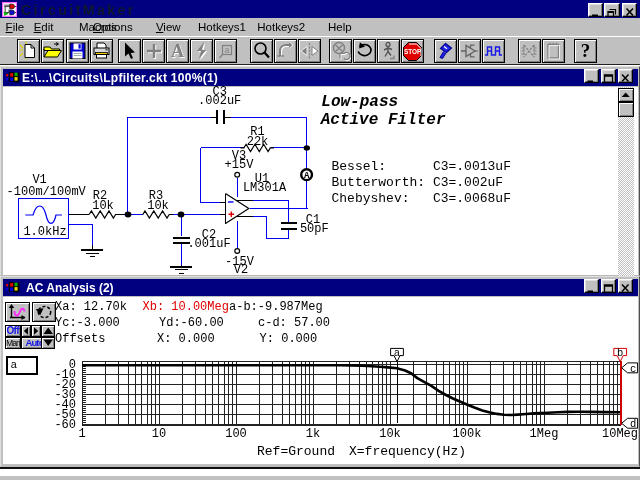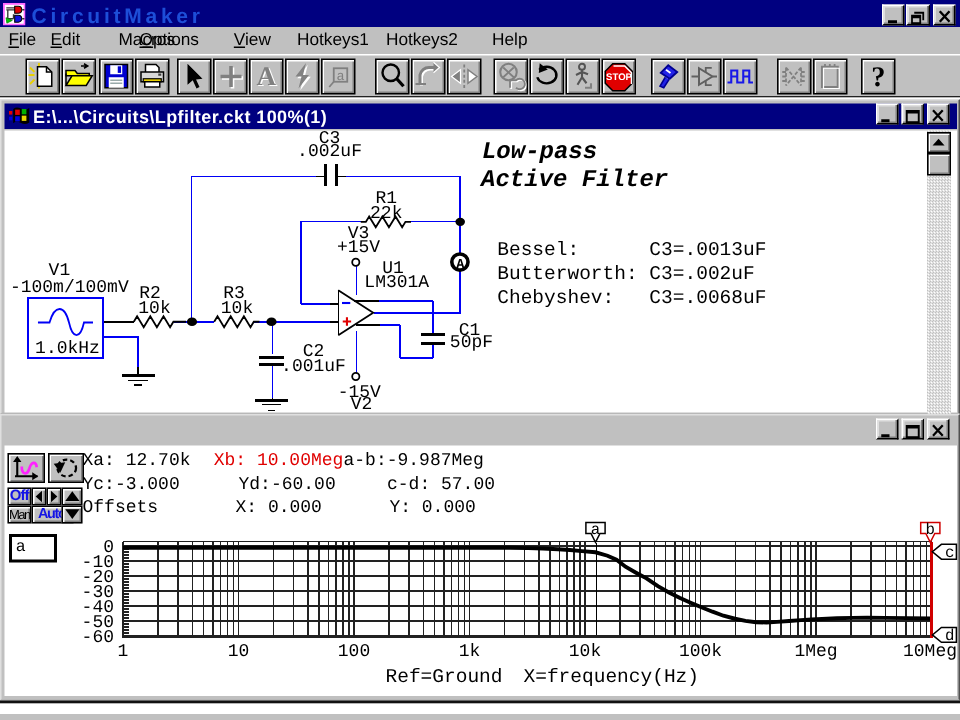--- a/index.html
+++ b/index.html
@@ -2,21 +2,21 @@
 <html><head>
 <meta charset="utf-8">
 <style>
 html,body{margin:0;padding:0;width:640px;height:480px;overflow:hidden;background:#c0c0c0;
   font-family:"Liberation Sans",sans-serif;}
 *{box-sizing:border-box;}
 .abs{position:absolute;}
 #page{position:relative;width:640px;height:480px;background:#c0c0c0;}
 
 #titlebar{left:0;top:0;width:640px;height:18px;background:#000080;}
-#apptitle{left:21px;top:2px;color:#1d4ed8;font-size:14px;font-weight:bold;letter-spacing:2.5px;}
+#apptitle{left:21px;top:2px;color:#0f172a;font-size:14px;font-weight:bold;letter-spacing:2.5px;}
 .tbtn{background:#c0c0c0;border-top:1px solid #fff;border-left:1px solid #fff;
   border-right:1px solid #000;border-bottom:1px solid #000;
   box-shadow:inset -1px -1px 0 #808080,inset 1px 1px 0 #dfdfdf;}
 
 #menubar{left:0;top:18px;width:640px;height:18px;background:#c0c0c0;font-size:11.5px;color:#000;padding-left:10px;}
 #menubar span{position:absolute;top:3.2px;}
 u{text-decoration:underline;text-underline-offset:1px;}
 
 #toolbar{left:0;top:36px;width:640px;height:29px;background:#c0c0c0;border-top:1px solid #fff;}
 .tool{position:absolute;top:38.5px;width:23px;height:24px;background:#c0c0c0;border:1px solid #000;
@@ -231,20 +231,32 @@
   </div>
   <div class="abs" id="sbar"></div>
   <div class="abs sbtn" style="left:618px;top:88px;width:15.5px;height:14px;line-height:0;">
       <svg style="display:block" width="13.5" height="12">
         <path d="M6.7,3.5 L10.7,8 L2.7,8 Z" fill="#000"></path>
       </svg>
     </div>
   <div class="abs sbtn" style="left:618px;top:102px;width:15.5px;height:15px;"></div>
 
   <div class="abs cwin" id="win2">
+    <div class="ctitle" style="top:1.5px;">
+      <svg class="abs" style="left:3px;top:2px;" width="14" height="13" viewBox="0 0 14 13">
+        <rect x="0" y="3" width="2.2" height="2.4" fill="#e00000"></rect>
+          <rect x="0" y="6.8" width="2.2" height="2.4" fill="#0000e0"></rect>
+        <path d="M2.8,1.6 q2.2,-1.8 5.2,-0.2 q3,1.6 5.5,-0.4 V10.6 q-2.5,2 -5.5,0.4 q-3,-1.6 -5.2,0.2 Z" fill="#000"></path>
+        <rect x="4.1" y="2.1" width="3.1" height="3.5" fill="#e00000"></rect>
+          <rect x="8.5" y="1.7" width="3.1" height="3.5" fill="#00b000"></rect>
+        <rect x="4.1" y="6.5" width="3.1" height="3.5" fill="#0000e0"></rect>
+          <rect x="8.5" y="6.1" width="3.1" height="3.5" fill="#e8d800"></rect>
+      </svg>
+      <div class="ctext" style="left:23.5px;">AC Analysis (2)</div>
+    </div>
     <div class="abs" id="win2c"></div>
     <div class="abs cbtn" style="left:583px;width:14.5px;">
       <svg width="12.5" height="11">
           <path d="M2.5,8.5 H8" stroke="#000" stroke-width="2"></path>
         </svg></div>
     <div class="abs cbtn" style="left:599.5px;width:15px;">
       <svg width="13" height="11">
           <path d="M2.5,2 h8 v7.5 h-8 Z M2.5,3 h8" stroke="#000" fill="none" stroke-width="1.3"></path>
         </svg></div>
     <div class="abs cbtn" style="left:616.5px;width:15px;">

